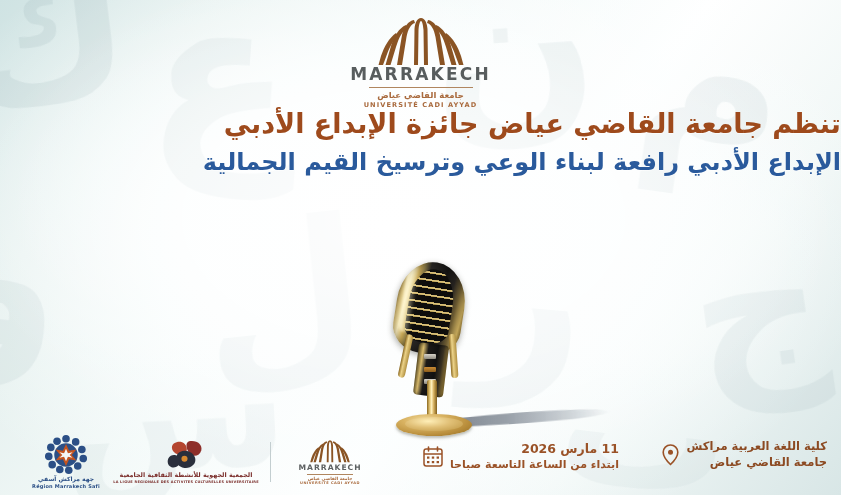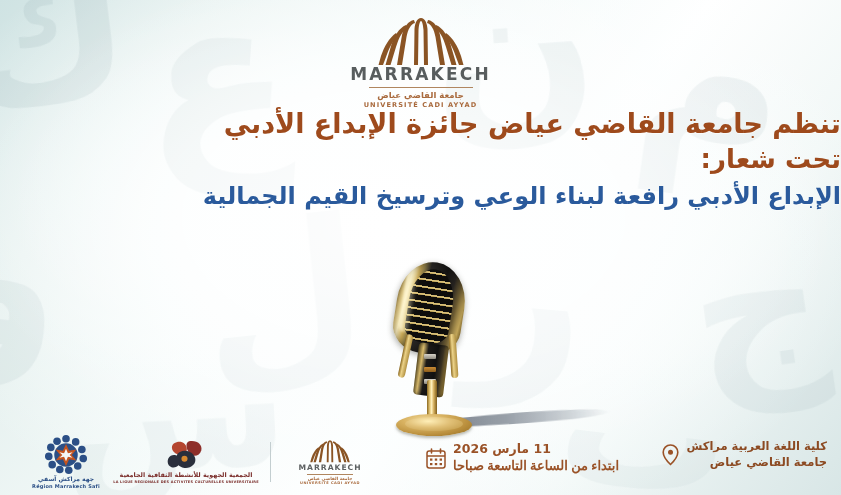--- a/index.html
+++ b/index.html
@@ -168,23 +168,23 @@
   .info-venue{
     position:absolute;right:14px;top:14px;display:flex;align-items:center;gap:7px;
   }
   .info-venue .txt{color:#8c4a22;}
   .info-venue .l1{font-size:11.5px;font-weight:700;line-height:1.35;}
   .info-venue .l2{font-size:11.5px;font-weight:700;line-height:1.35;}
 
   .info-date{
     position:absolute;right:222px;top:16px;display:flex;align-items:center;gap:7px;
   }
-  .info-date .txt{text-align:left;color:#9a5227;}
+  .info-date .txt{text-align:right;color:#9a5227;}
   .info-date .d1{font-size:12.5px;font-weight:700;line-height:1.3;direction:rtl;}
-  .info-date .d2{font-size:13px;font-weight:700;line-height:1.4;color:#9a5227;font-family:Liberation Serif, serif;}
+  .info-date .d2{font-size:11px;font-weight:700;line-height:1.4;color:#9a5227;}
 
   .pin svg,.cal svg{display:block;}
 
   
   .partners{
     position:absolute;left:6px;bottom:6px;display:flex;align-items:center;gap:0px;
   }
   .p-logo{display:flex;flex-direction:column;align-items:center;justify-content:flex-end;}
 
   .pl-ucam{width:78px;padding:0 10px;}
@@ -236,21 +236,20 @@
       </g>
     </svg>
     <div class="wordmark">MARRAKECH</div>
     <div class="rule"></div>
     <div class="ar">جامعة القاضي عياض</div>
     <div class="fr">UNIVERSITÉ CADI AYYAD</div>
   </div>
 
   <div class="headline">
     <div class="line1">تنظم جامعة القاضي عياض جائزة الإبداع الأدبي</div>
-    <div class="line2">تحت شعار:</div>
     <div class="line3">الإبداع الأدبي رافعة لبناء الوعي وترسيخ القيم الجمالية</div>
   </div>
 
   <div class="mic-wrap">
     <div class="mic-shadow"></div>
     <div class="mic-head">
       <div class="mic-grille"></div>
       <div class="mic-head-gloss"></div>
     </div>
     <div class="mic-yokeL"></div>

